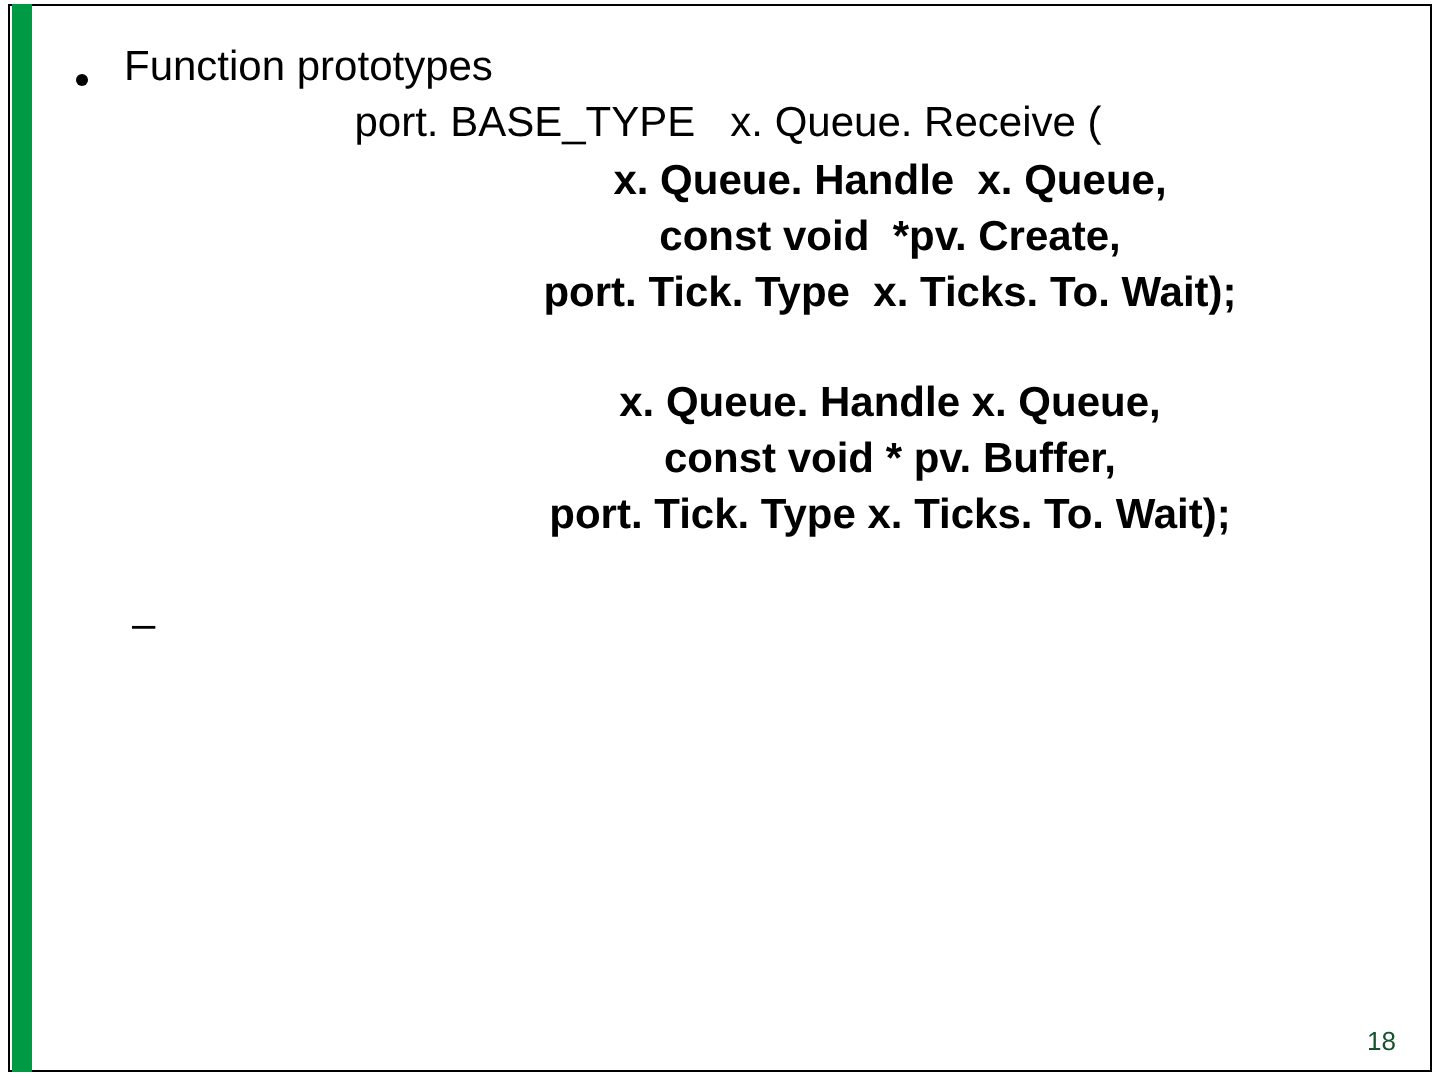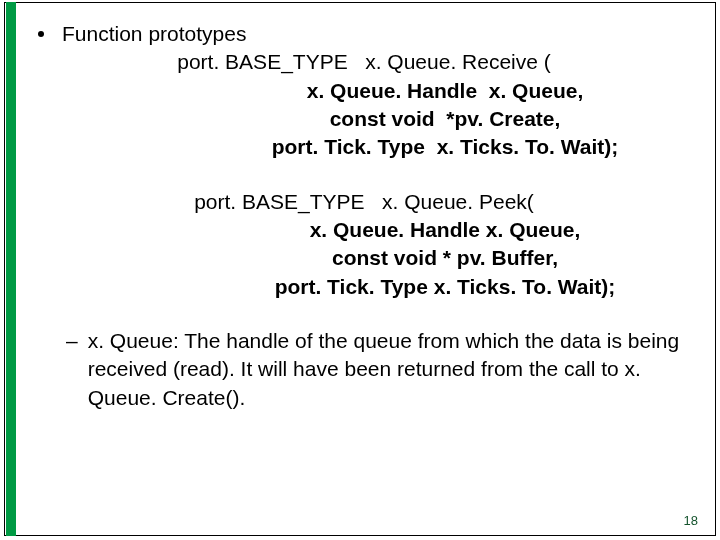--- a/index.html
+++ b/index.html
@@ -30,21 +30,21 @@
     position: absolute;
     top: 20px;
     left: 28px;
     right: 20px;
     color: #000;
     font-size: 21px;
     line-height: 1.35;
   }
   .bullet-row {
     display: flex;
-    align-items: flex-start;
+    align-items: center;
   }
   .bullet-dot {
     width: 6px;
     height: 6px;
     background: #000;
     border-radius: 50%;
     margin-top: 11px;
     margin-left: 10px;
     margin-right: 18px;
     flex-shrink: 0;
@@ -83,27 +83,25 @@
     <div>Function prototypes</div>
   </div>
 
   <div class="proto-line">port. BASE_TYPE   x. Queue. Receive (</div>
   <div class="proto-line indent">x. Queue. Handle  x. Queue,</div>
   <div class="proto-line indent">const void  *pv. Create,</div>
   <div class="proto-line indent">port. Tick. Type  x. Ticks. To. Wait);</div>
 
   <div class="section-gap"></div>
 
-  <div class="proto-line">port. BASE_TYPE   x. Queue. Peek(</div>
   <div class="proto-line indent">x. Queue. Handle x. Queue,</div>
   <div class="proto-line indent">const void * pv. Buffer,</div>
   <div class="proto-line indent">port. Tick. Type x. Ticks. To. Wait);</div>
 
   <div class="section-gap"></div>
 
   <div class="sub-bullet">
     <div class="dash">–</div>
-    <div>x. Queue: The handle of the queue from which the data is being received (read). It will have been returned from the call to x. Queue. Create().</div>
   </div>
 
 </div>
 
 <div class="page-num">18</div>
 
 </body></html>

